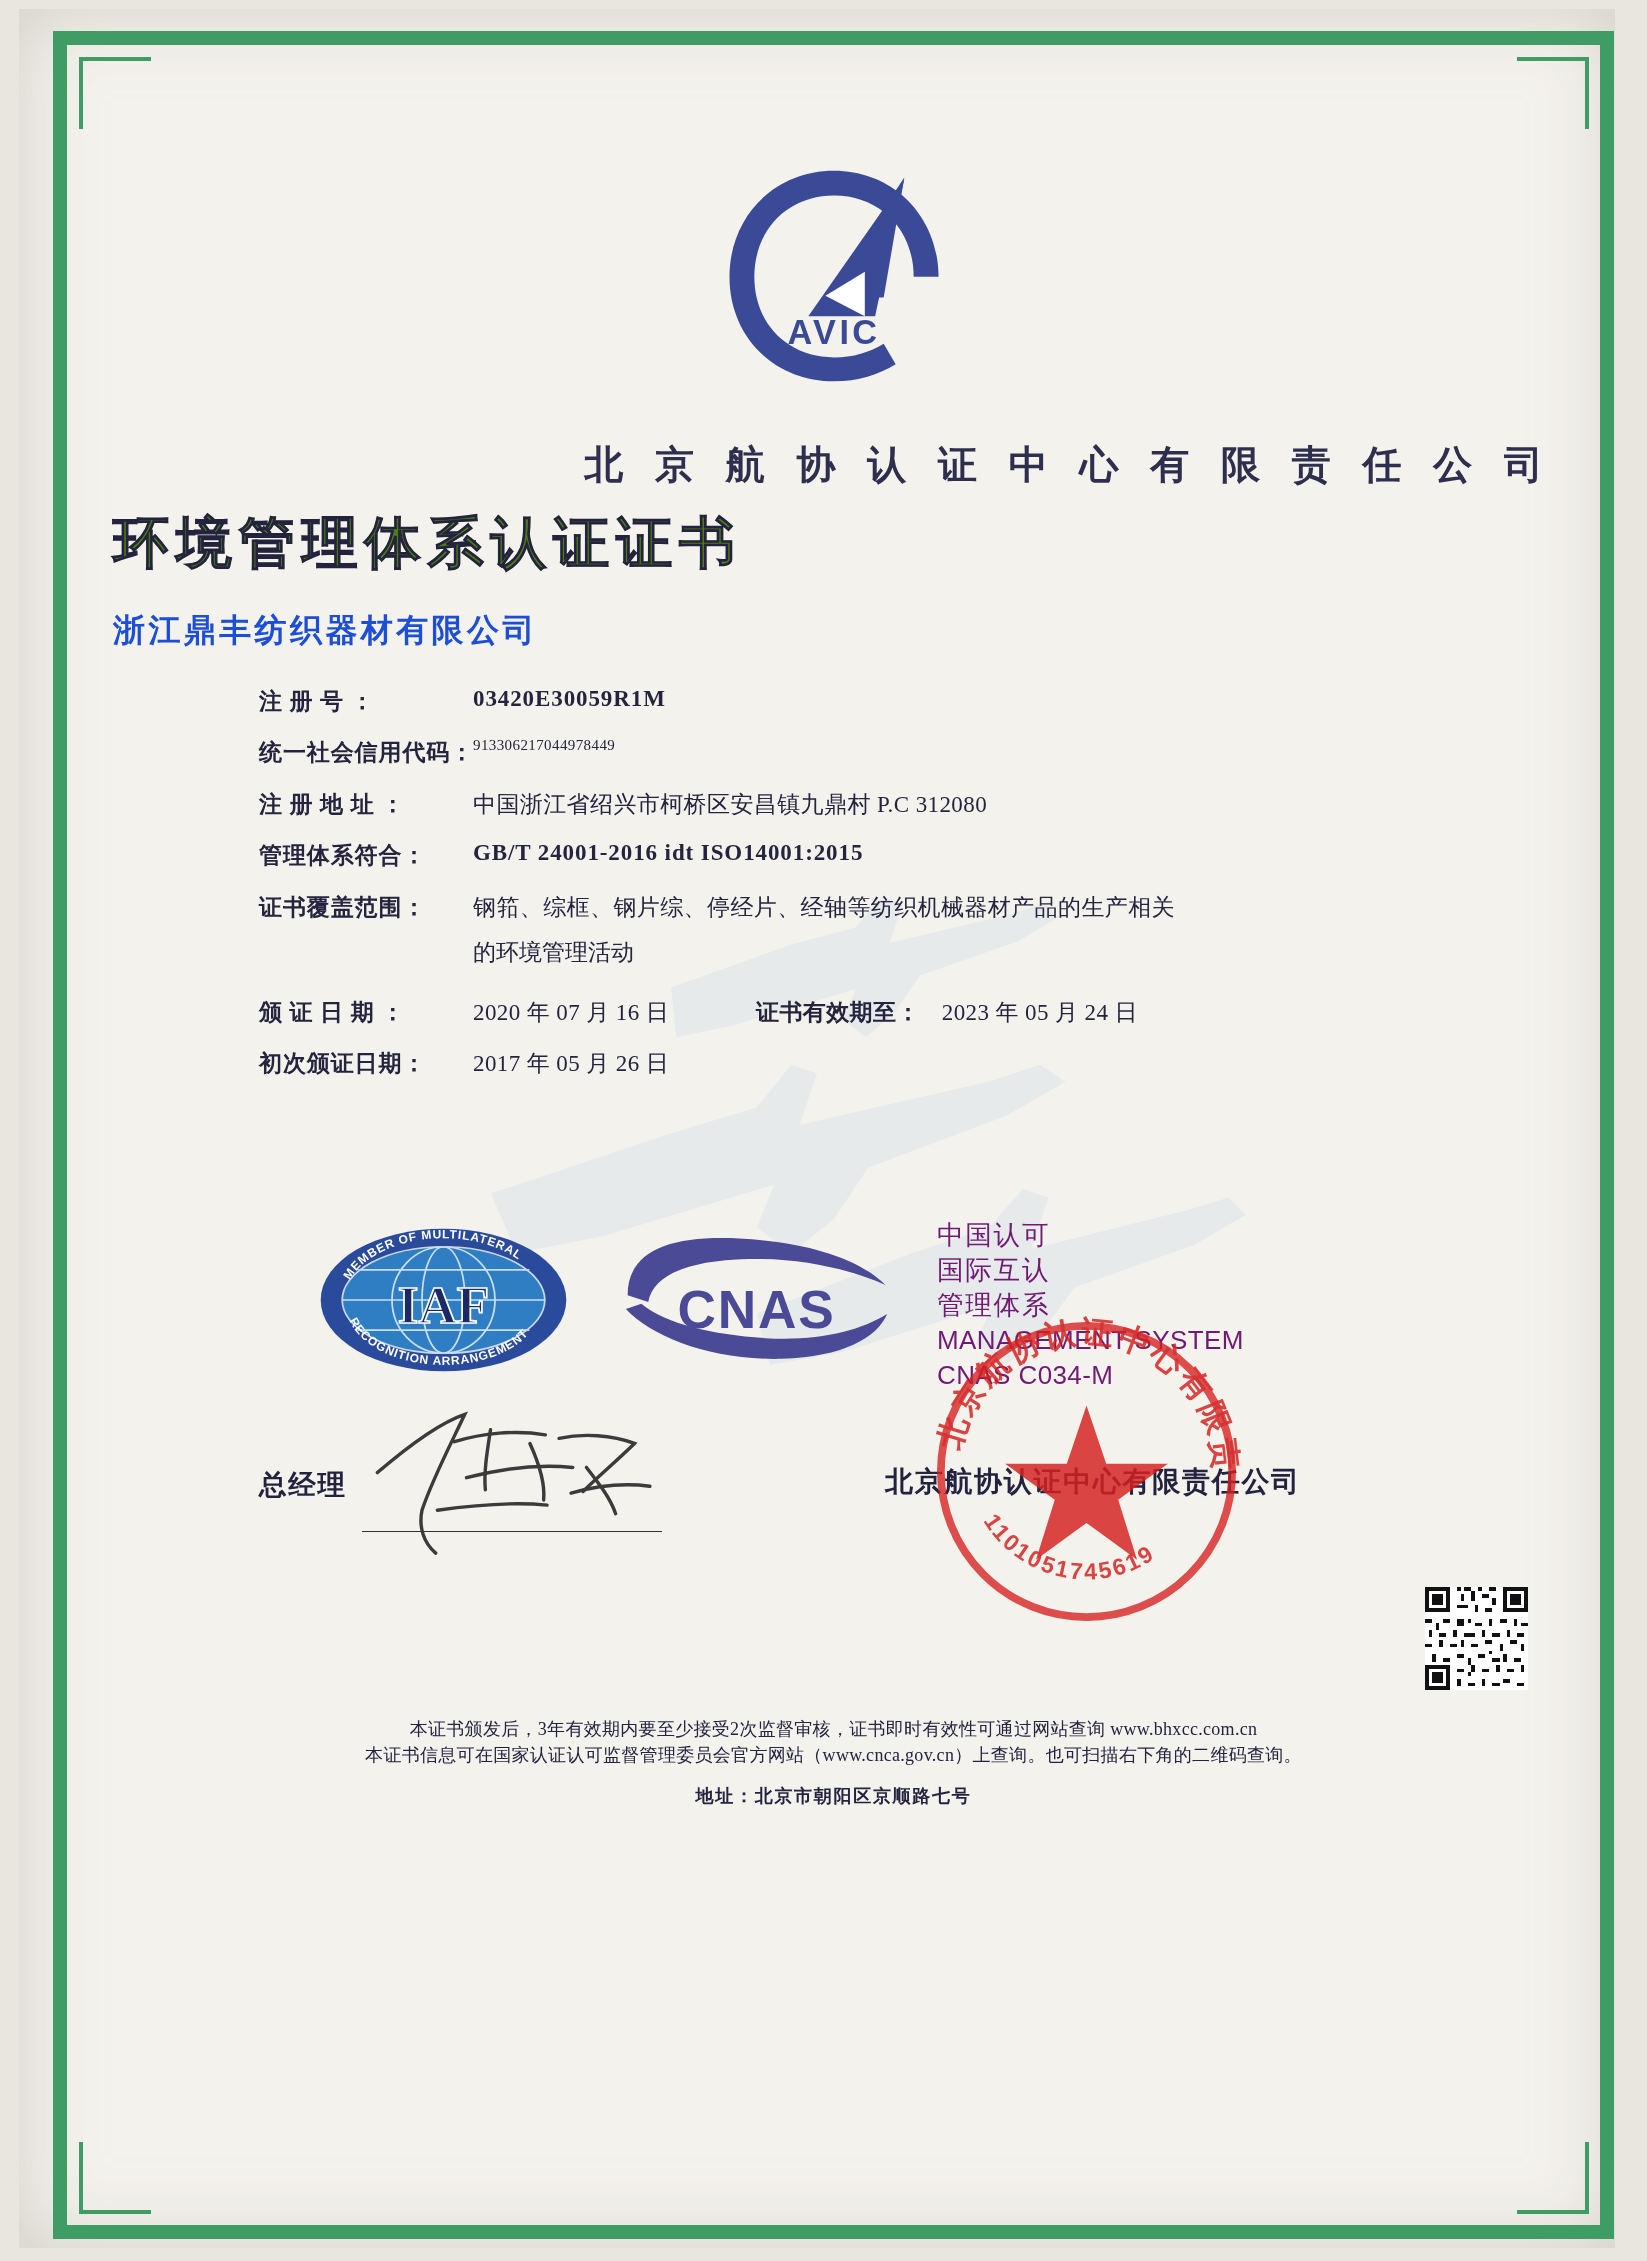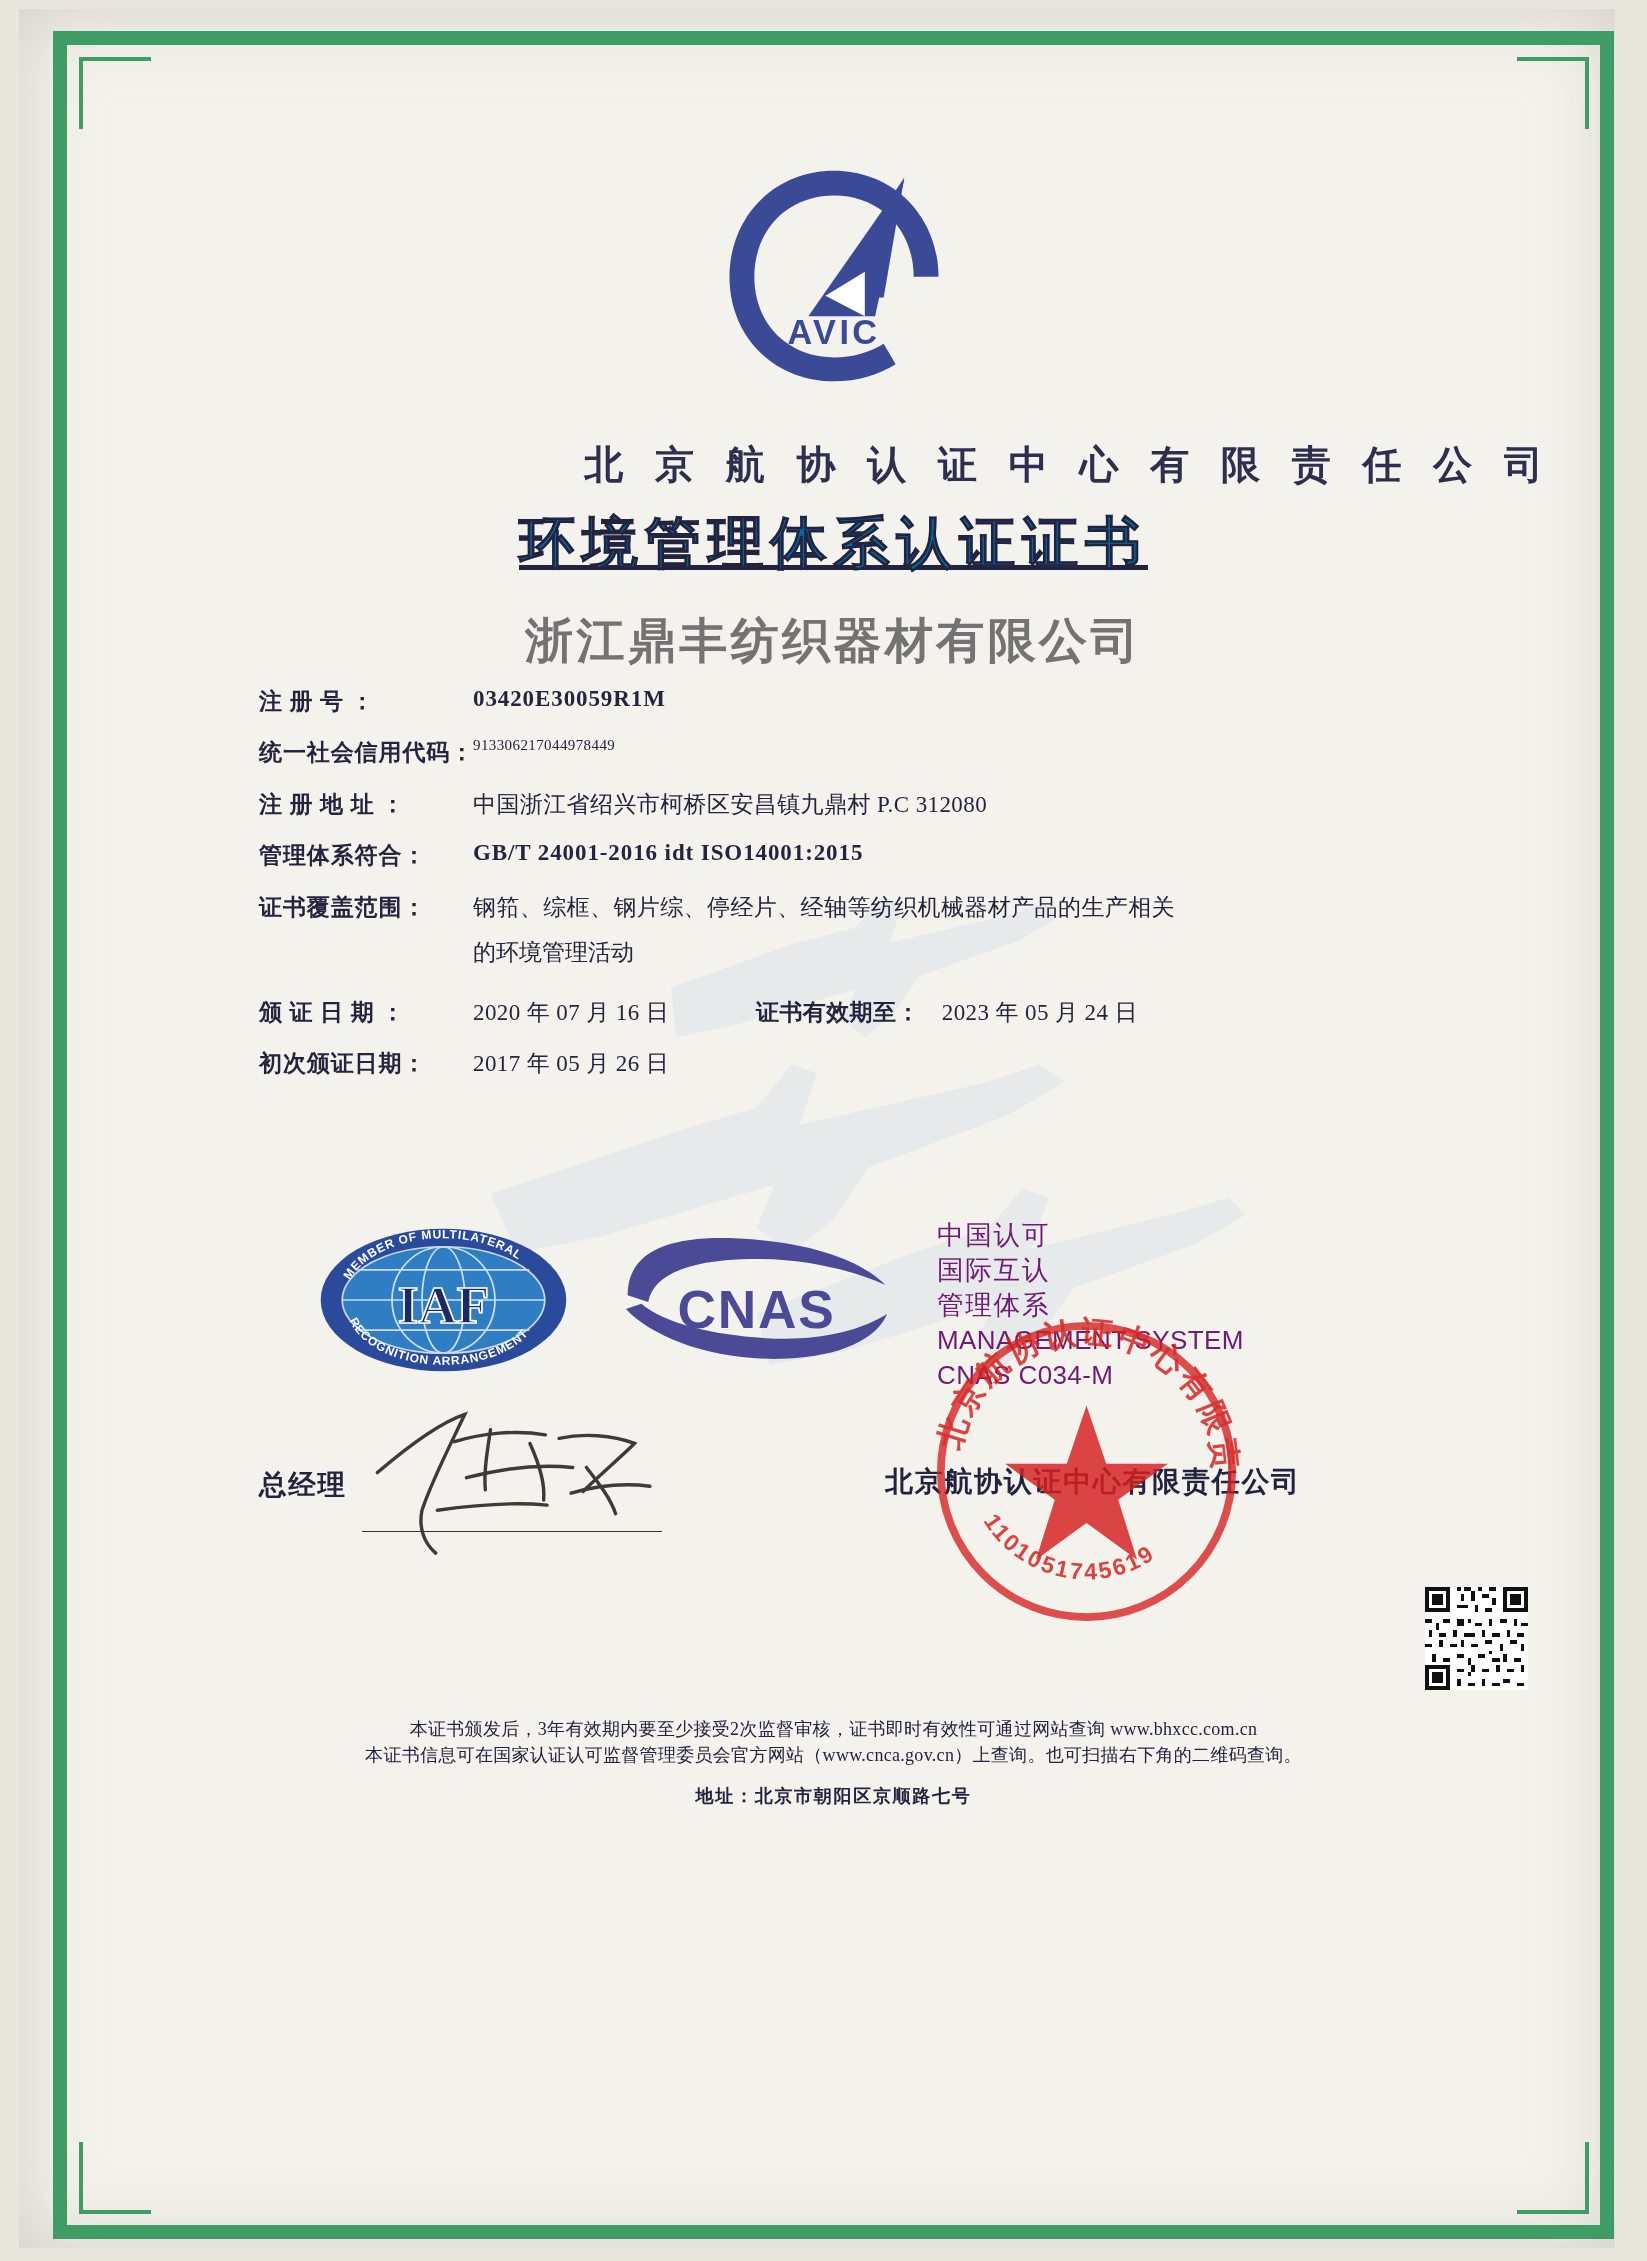--- a/index.html
+++ b/index.html
@@ -89,38 +89,36 @@
     font-size: 39px;
     letter-spacing: 11px;
     color: #2e2f4f;
     font-weight: 600;
   }
 
   .cert-title {
     position: absolute;
     left: 0; right: 0;
     top: 420px;
-    text-align: center;
+    text-align: left;
     font-family: "Liberation Sans", sans-serif;
     font-size: 56px;
     letter-spacing: 6.9px;
     font-weight: 700;
-    color: #0369a1;
-    text-decoration: underline;
+    color: #4d7c0f;
     -webkit-text-stroke: 0.9px #23233f;
   }
 
   .company {
     position: absolute;
     left: 0; right: 0;
     top: 523px;
-    text-align: center;
-    font-size: 48px;
+    font-size: 32px;
     letter-spacing: 3.4px;
-    color: #737373;
+    color: #1d4ed8;
     font-weight: 700;
   }
 
   
   .fields {
     position: absolute;
     left: 146px;
     top: 600px;
     width: 1149px;
   }

